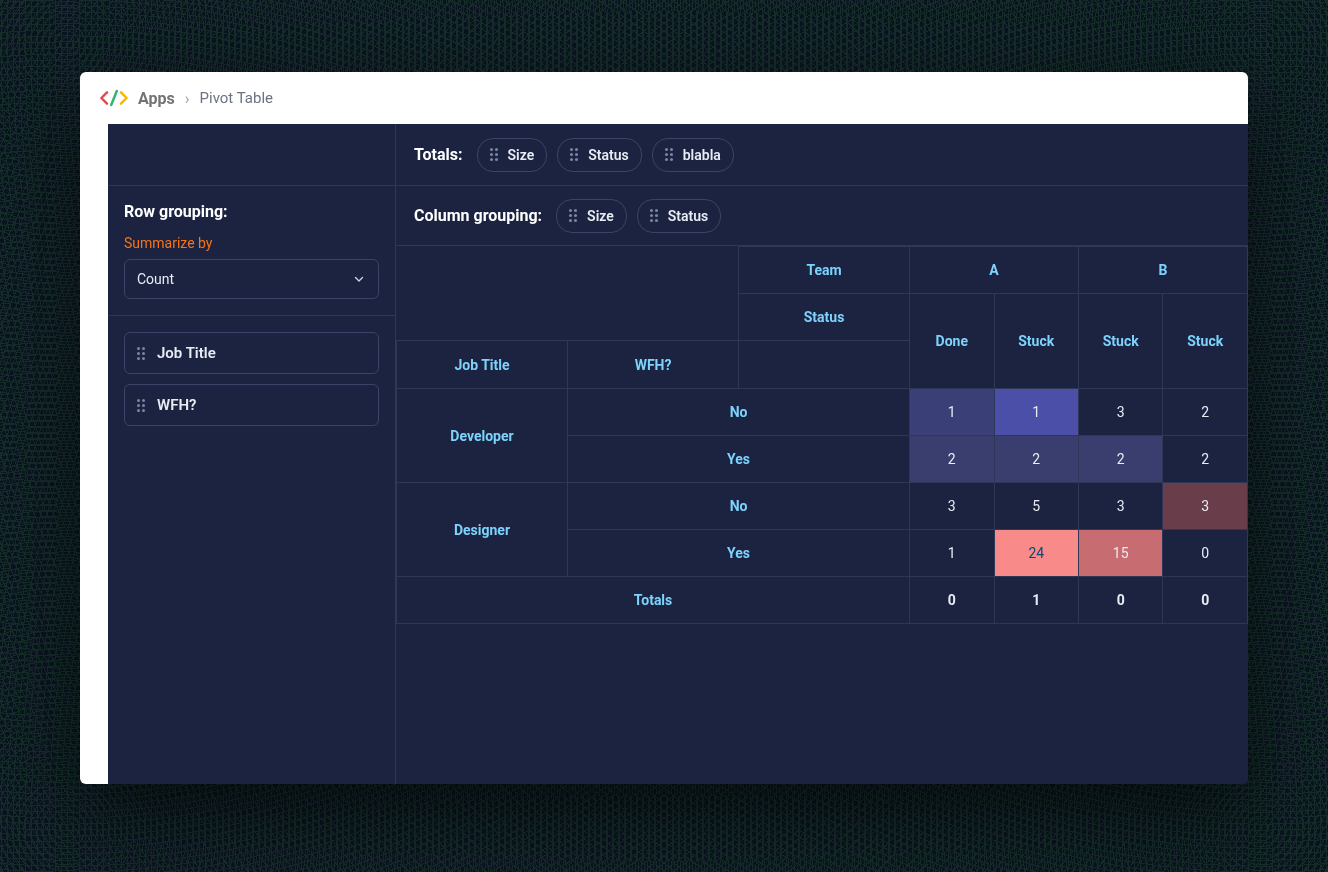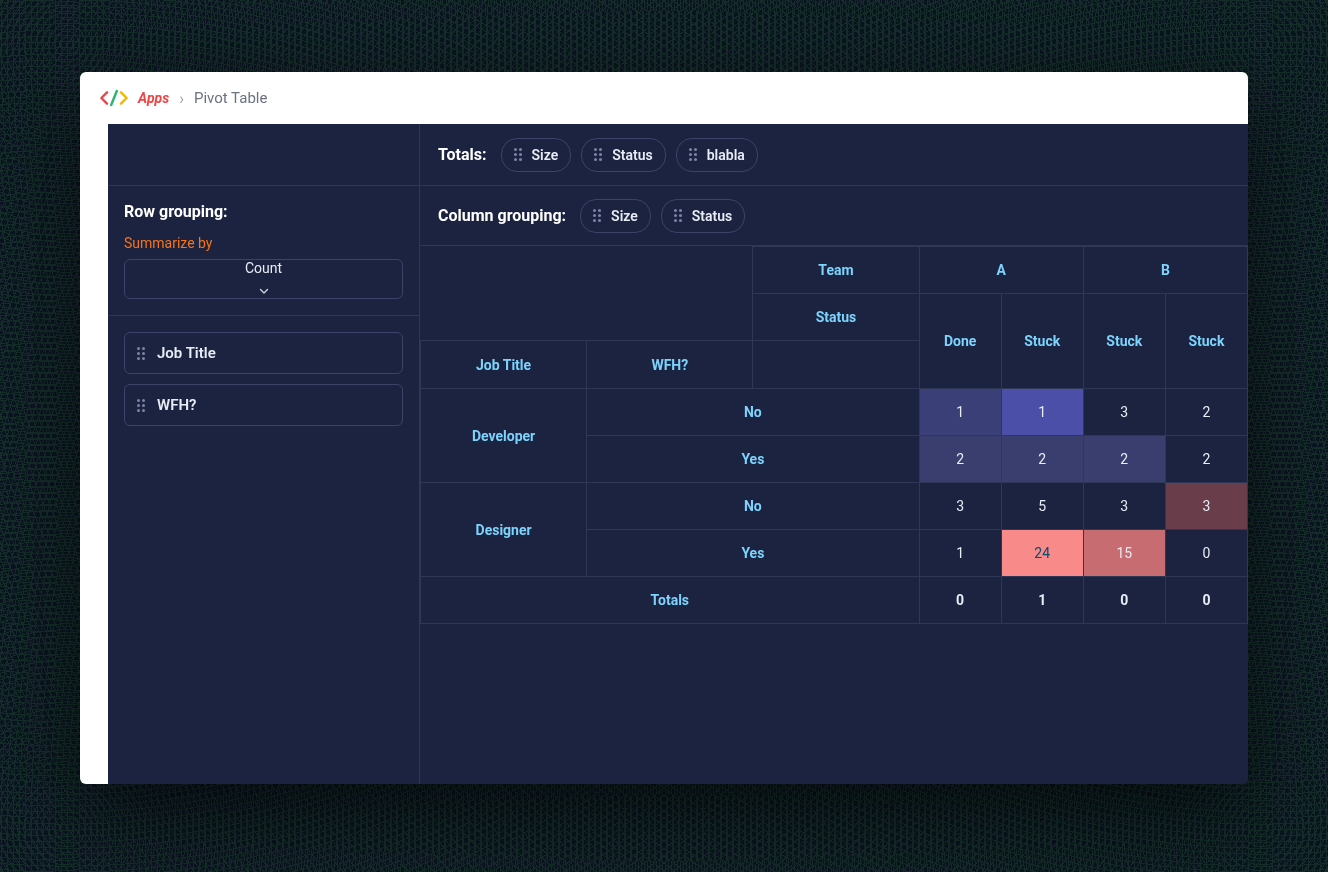--- a/index.html
+++ b/index.html
@@ -49,32 +49,32 @@
     height: 52px;
     background: #ffffff;
     display: flex;
     align-items: center;
     padding: 0 20px;
     gap: 10px;
     flex-shrink: 0;
   }
   .logo { display:flex; align-items:center; gap:2px; font-weight:700; font-size:18px; }
   .logo svg { width:28px; height:20px; }
-  .app-name { color:#ef4444; font-weight:700; font-size:14px;font-style:italic; }
+  .app-name { color:#737373; font-weight:700; font-size:16px; }
   .crumb-sep { color:#9aa0ab; }
   .crumb { color:#6b7280; font-size:15px; }
   .content {
     flex:1;
     display:flex;
     background:#1b2340;
     min-height:0;
   }
   .left-gutter { width:28px; background:#ffffff; flex-shrink:0; }
   .sidebar {
-    width:312px;
+    width:288px;
     flex-shrink:0;
     border-right:1px solid #2e3756;
     display:flex;
     flex-direction:column;
   }
   .sidebar-top { height:62px; border-bottom:1px solid #2e3756; }
   .sidebar-body { padding:16px; }
   .row-grouping-title { font-weight:700; font-size:16px; color:#fff; margin-bottom:14px; }
   .summarize-label { font-size:14px; color:#f97316; margin-bottom:8px; }
   .select {
@@ -83,21 +83,20 @@
     border:1px solid #3a4468;
     border-radius:6px;
     background:transparent;
     color:#e8ecf4;
     padding:0 12px;
     display:flex;
     align-items:center;
     justify-content:space-between;
     font-size:14px;
     cursor:pointer;
-    flex-direction:column;
   }
   .chev { width:14px; height:14px; }
   .divider { height:1px; background:#2e3756; margin:16px -16px; }
   .chip-list { display:flex; flex-direction:column; gap:10px; }
   .chip {
     height:42px;
     border:1px solid #3a4468;
     border-radius:6px;
     display:flex;
     align-items:center;

